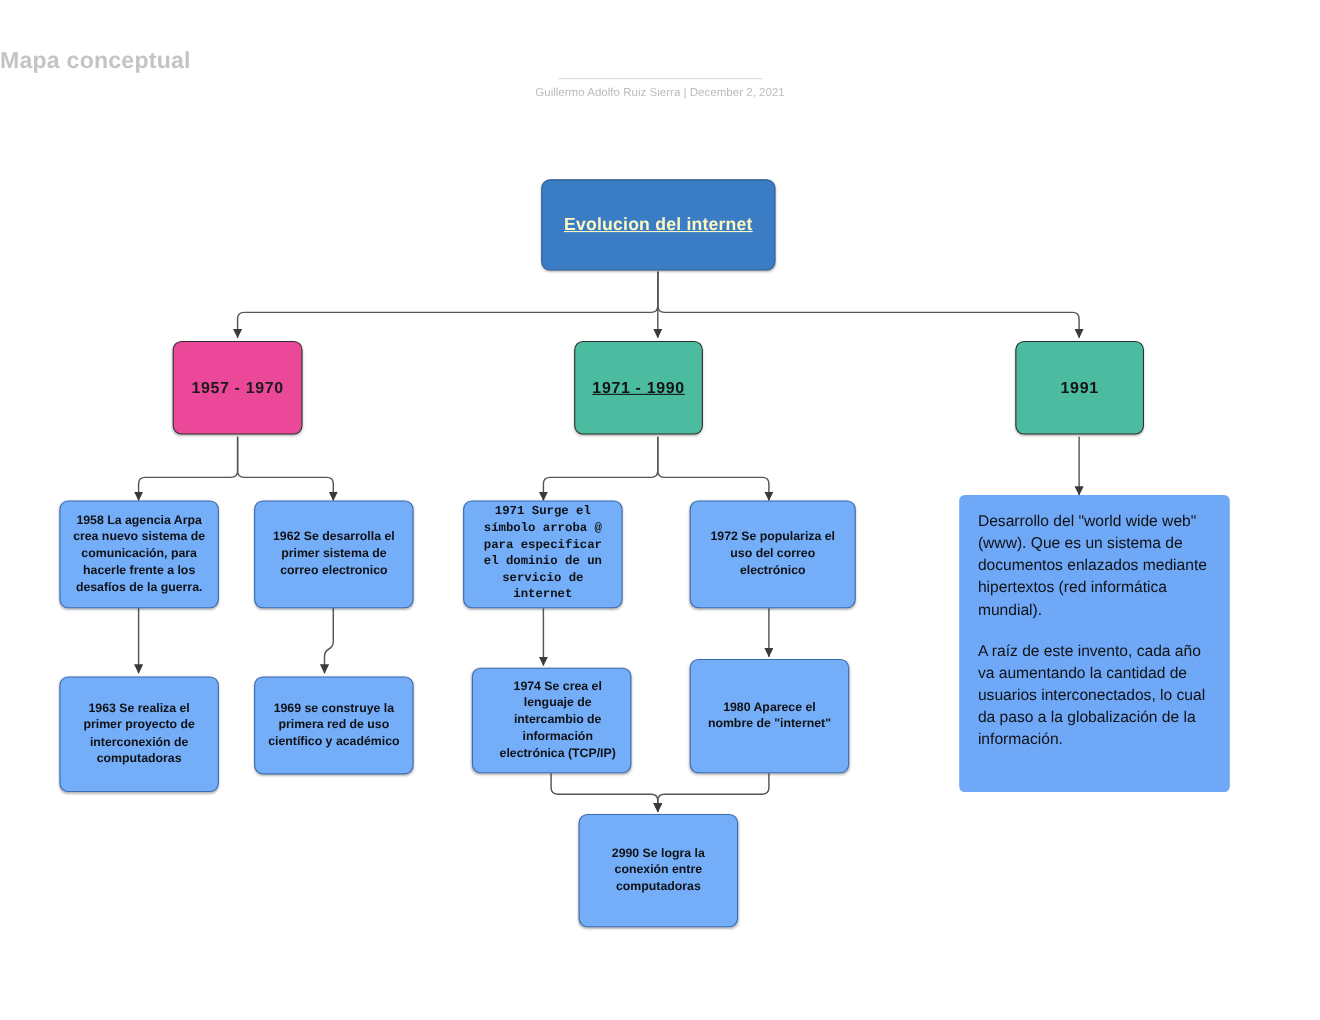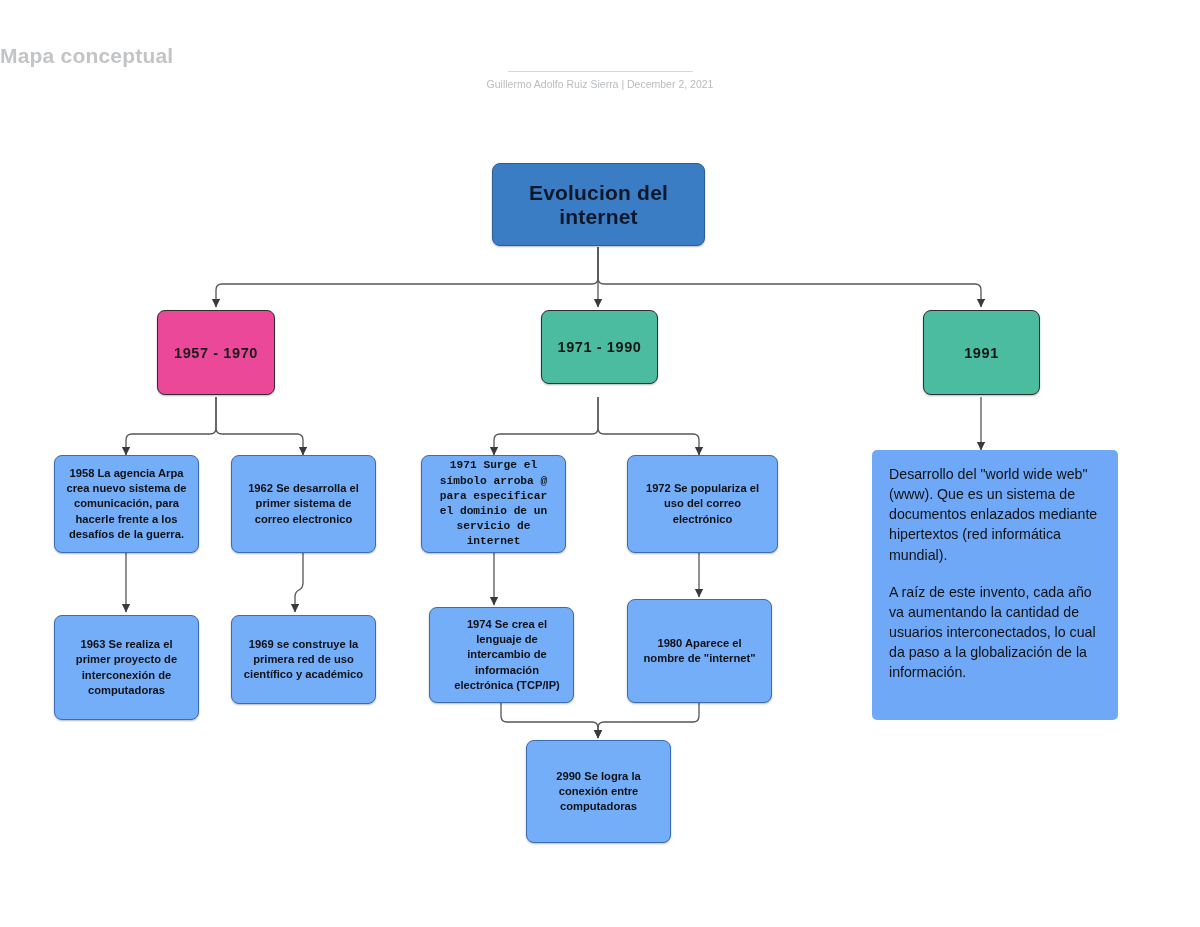--- a/index.html
+++ b/index.html
@@ -67,24 +67,25 @@
     text-align: center;
     border: 1px solid #2c2c2c;
     box-shadow: 0 1px 2px rgba(0,0,0,.28);
     z-index: 2;
   }
   .node .txt { display: block; width: 100%; }
 
   .node.root {
     background: #3b7dc4;
     border-color: #2c5d94;
-    color: #0f172a;
-    font-size: 21px;
+    color: #fef9c3;
+    font-size: 16px;
     font-weight: bold;
     letter-spacing: .2px;
+    text-decoration: underline;
   }
   .node.era-light {
     background: #ec4899;
     border-color: #2f2f2f;
     color: #1b1b1b;
     font-size: 14.5px;
     font-weight: bold;
     letter-spacing: .6px;
   }
   .node.era-dark {
@@ -162,21 +163,21 @@
     </g>
   </svg>
 
   <div class="node root" style="left:492px; top:163px; width:213px; height:83px;">
     <span class="txt">Evolucion del internet</span>
   </div>
 
   <div class="node era-light" style="left:157px; top:310px; width:118px; height:85px;">
     <span class="txt">1957  -  1970</span>
   </div>
-  <div class="node era-dark" style="left:541px; top:310px; width:117px; height:74px;">
+  <div class="node era-dark" style="left:522px; top:310px; width:117px; height:85px;text-decoration:underline;">
     <span class="txt">1971  -  1990</span>
   </div>
   <div class="node era-dark" style="left:923px; top:310px; width:117px; height:85px;">
     <span class="txt">1991</span>
   </div>
 
   <div class="node fact" style="left:54px; top:455px; width:145px; height:98px;">
     <span class="txt">1958 La agencia Arpa crea nuevo sistema de comunicación, para hacerle frente a los desafíos de la guerra.</span>
   </div>
   <div class="node fact" style="left:231px; top:455px; width:145px; height:98px;">

